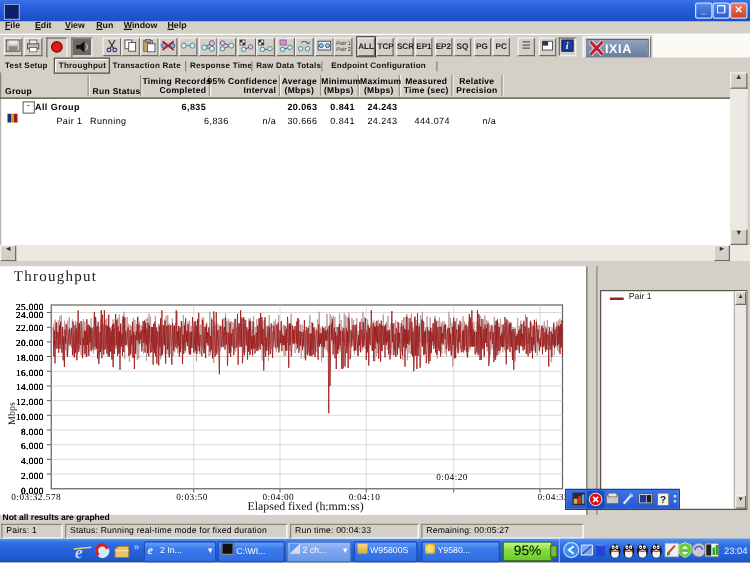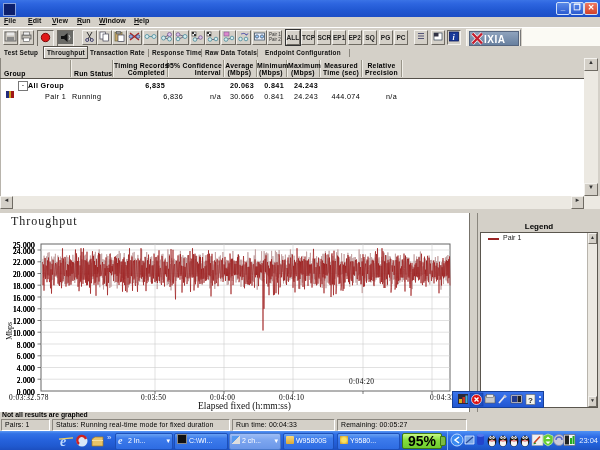--- a/index.html
+++ b/index.html
@@ -417,21 +417,20 @@
 <div class="xlab" style="left:9px;top:180px">0:03:32.578</div>
 <div class="xlab" style="left:141px;top:180px">0:03:50</div>
 <div class="xlab" style="left:210px;top:180px">0:04:00</div>
 <div class="xlab" style="left:279px;top:180px">0:04:10</div>
 <div class="xlab" style="left:349px;top:164px">0:04:20</div>
 <div class="xlab" style="left:430px;top:180px;width:38px;overflow:hidden;white-space:nowrap">0:04:33</div>
 <div class="abs" id="xtitle">Elapsed fixed (h:mm:ss)</div>
 </div>
 <div class="abs" id="split"></div>
 <div class="abs" id="legend">
-<div class="abs" id="ltitle">Legend</div>
 <div class="abs" id="lbox">
 <div style="position:absolute;left:7px;top:5px;width:11px;height:1.5px;background:#9a2424"></div>
 <div style="position:absolute;left:22px;top:1px;font-size:7px;color:#222">Pair 1</div>
 <div id="lsb">
         <div class="sbtn" style="left:0;top:0;width:7px;height:9px;font-size:5px">▲</div>
         <div class="sbtn" style="left:0;bottom:0;width:7px;height:9px;font-size:5px">▼</div>
       </div>
 </div>
 </div>
 
@@ -475,21 +474,21 @@
       <path d="M34 9.5 h11" stroke="#f8e0a0" stroke-width="1"></path>
 <text x="49" y="9" fill="#dfe9ff" font-size="8" font-family="Liberation Sans">»</text>
 </svg>
 
 <div class="tsk" style="left:115px;width:56px"><span class="tico" style="color:#dceaff;font-family:'Liberation Serif',serif;font-style:italic;font-weight:bold;font-size:10px;line-height:8px">e</span>2 In...<span style="position:absolute;right:2px;top:0">▾</span></div>
 <div class="tsk" style="left:174px;width:52px"><span class="tico" style="background:#111;border:1px solid #888"></span>C:\WI...</div>
 <div class="tsk" style="left:229px;width:50px;background:linear-gradient(180deg,#9dbdf5 0%,#7da6ef 40%,#6b97e8 100%);border-color:#4a78c8"><span class="tico" style="background:linear-gradient(135deg,#5599ee 50%,#dddddd 50%)"></span>2 ch...<span style="position:absolute;right:2px;top:0">▾</span></div>
 <div class="tsk" style="left:283px;width:49px"><span class="tico" style="background:linear-gradient(180deg,#f8d878,#d8a838);border-radius:1px"></span>W95800S</div>
 <div class="tsk" style="left:337px;width:61px"><span class="tico" style="background:radial-gradient(circle,#f8e060 40%,#c89020)"></span>Y9580...</div>
 
-<div class="abs" style="left:402px;top:2px;width:38px;height:14px;background:linear-gradient(180deg,#c8f888,#84dd3c 45%,#6ecc2e);border:1px solid #3d7a14;border-radius:2px;color:#000;font-weight:bold;font-size:14px;text-align:center;line-height:14px">95%</div>
+<div class="abs" style="left:402px;top:2px;width:38px;height:14px;background:linear-gradient(180deg,#c8f888,#84dd3c 45%,#6ecc2e);border:1px solid #3d7a14;border-radius:2px;color:#000;font-weight:normal;font-size:11px;text-align:center;line-height:14px">95%</div>
 <div class="abs" style="left:440px;top:5px;width:4px;height:8px;background:#7abb44;border:1px solid #3d7a14;border-radius:0 2px 2px 0"></div>
 
 <div id="tray">
 <svg width="152" height="19">
 <defs>
           <g id="peng">
             <ellipse cx="5" cy="8" rx="4.4" ry="5.6" fill="#141414"></ellipse>
             <ellipse cx="5" cy="10" rx="3.1" ry="3.2" fill="#f4f4f4"></ellipse>
             <ellipse cx="3.5" cy="4.6" rx="1.2" ry="1.5" fill="#fff"></ellipse>
             <ellipse cx="6.5" cy="4.6" rx="1.2" ry="1.5" fill="#fff"></ellipse>

